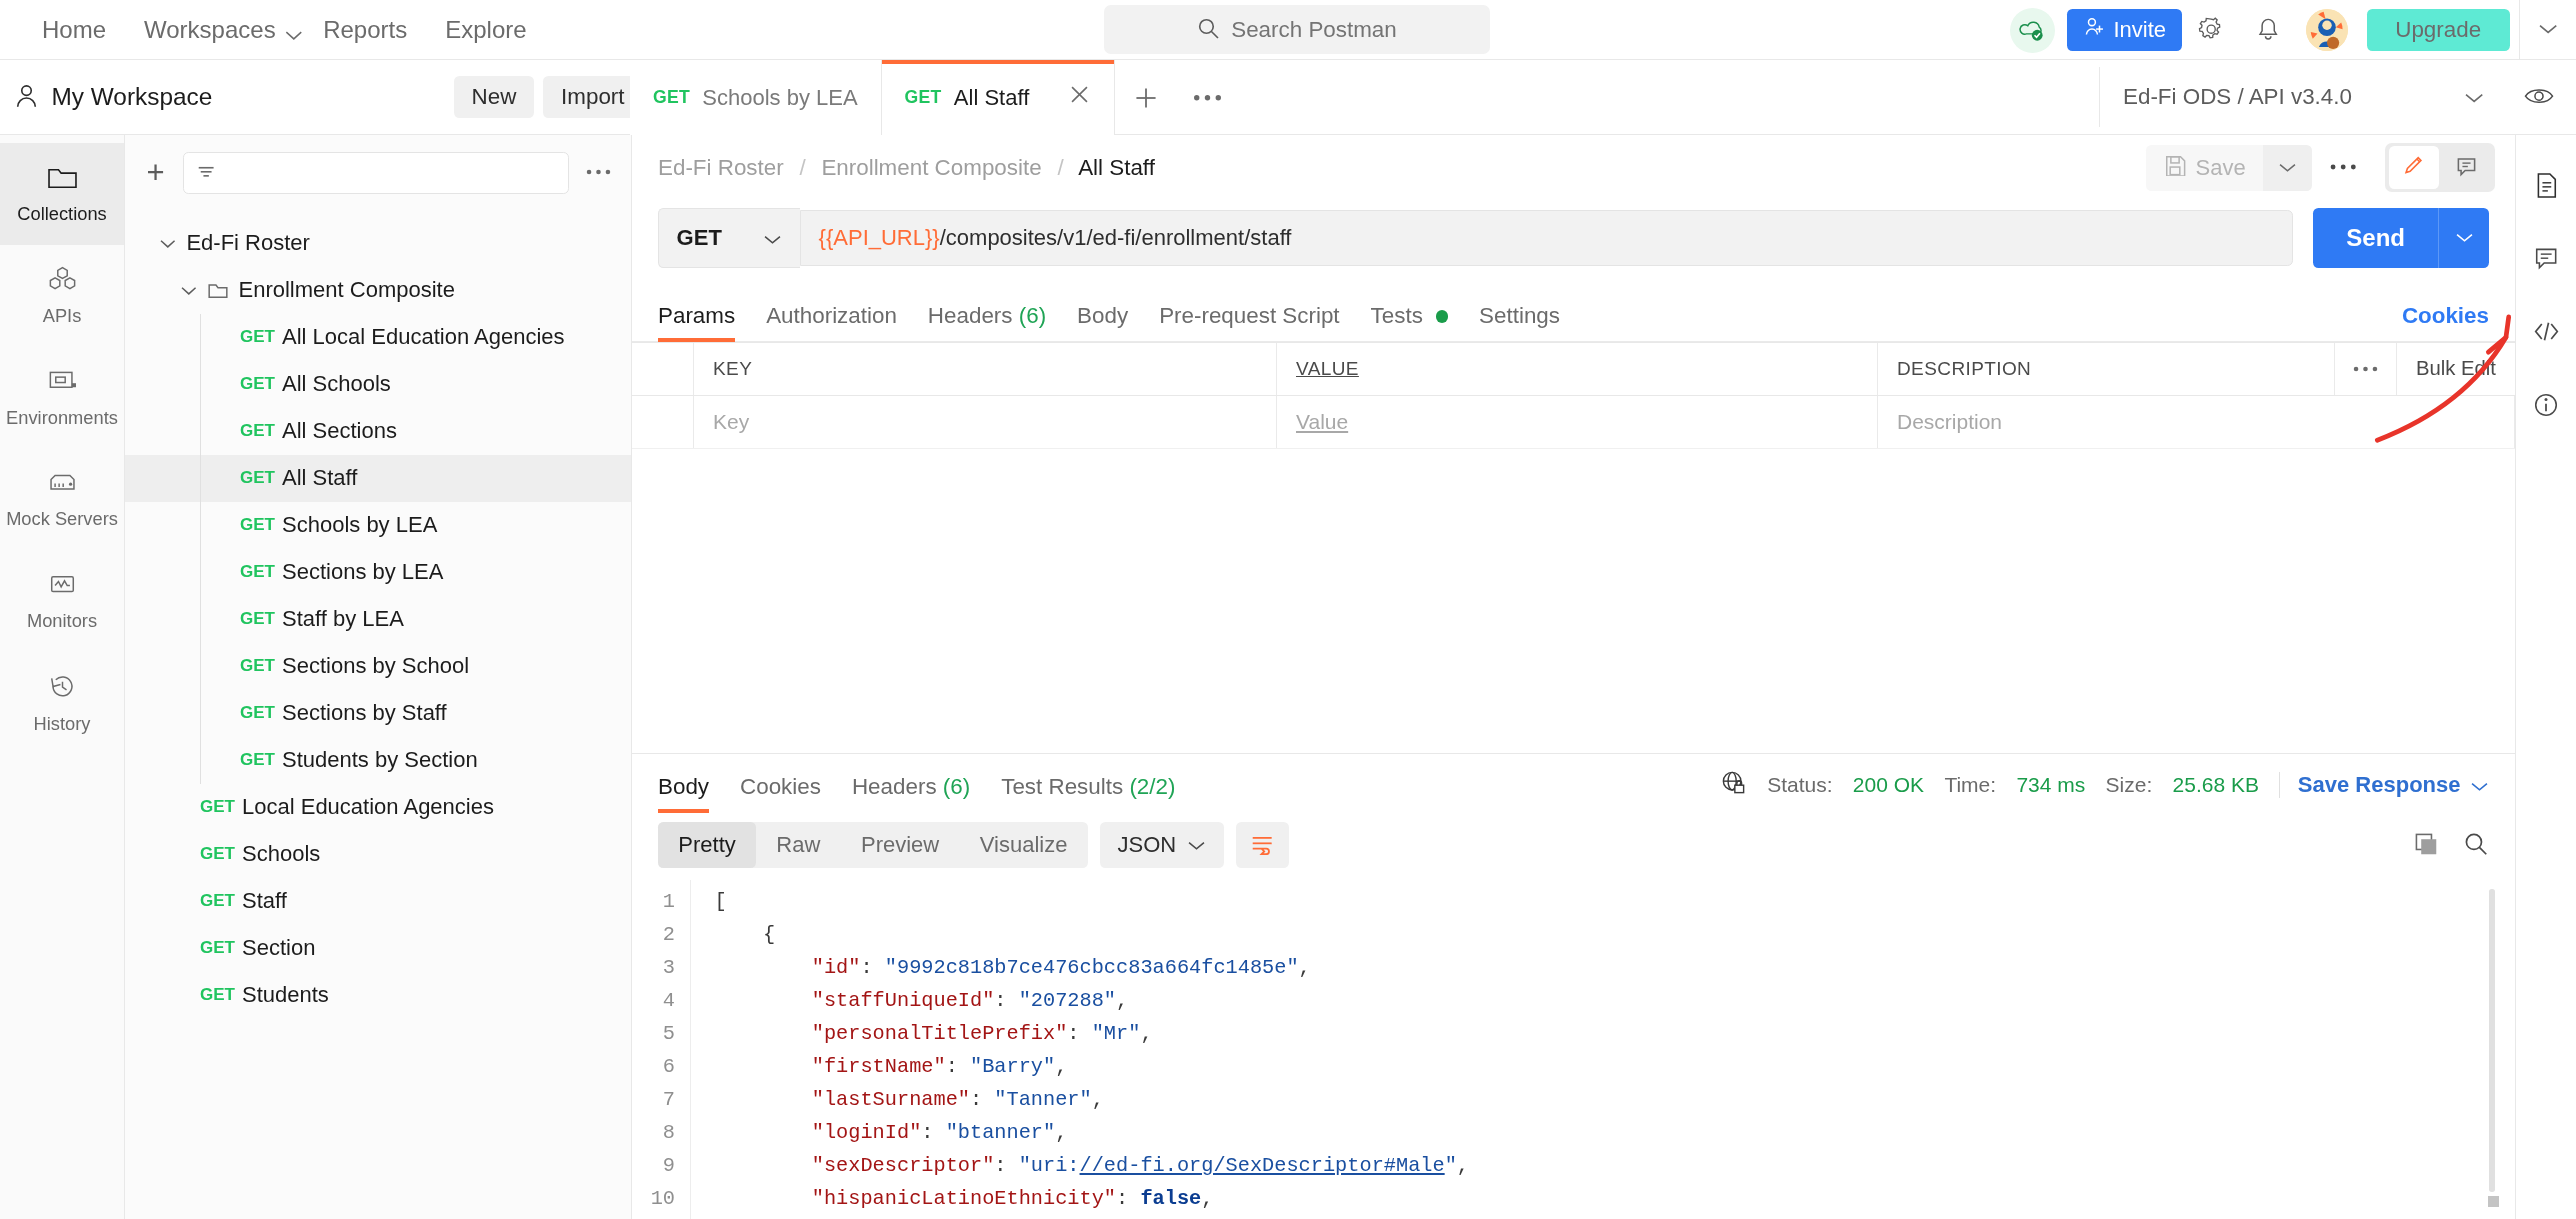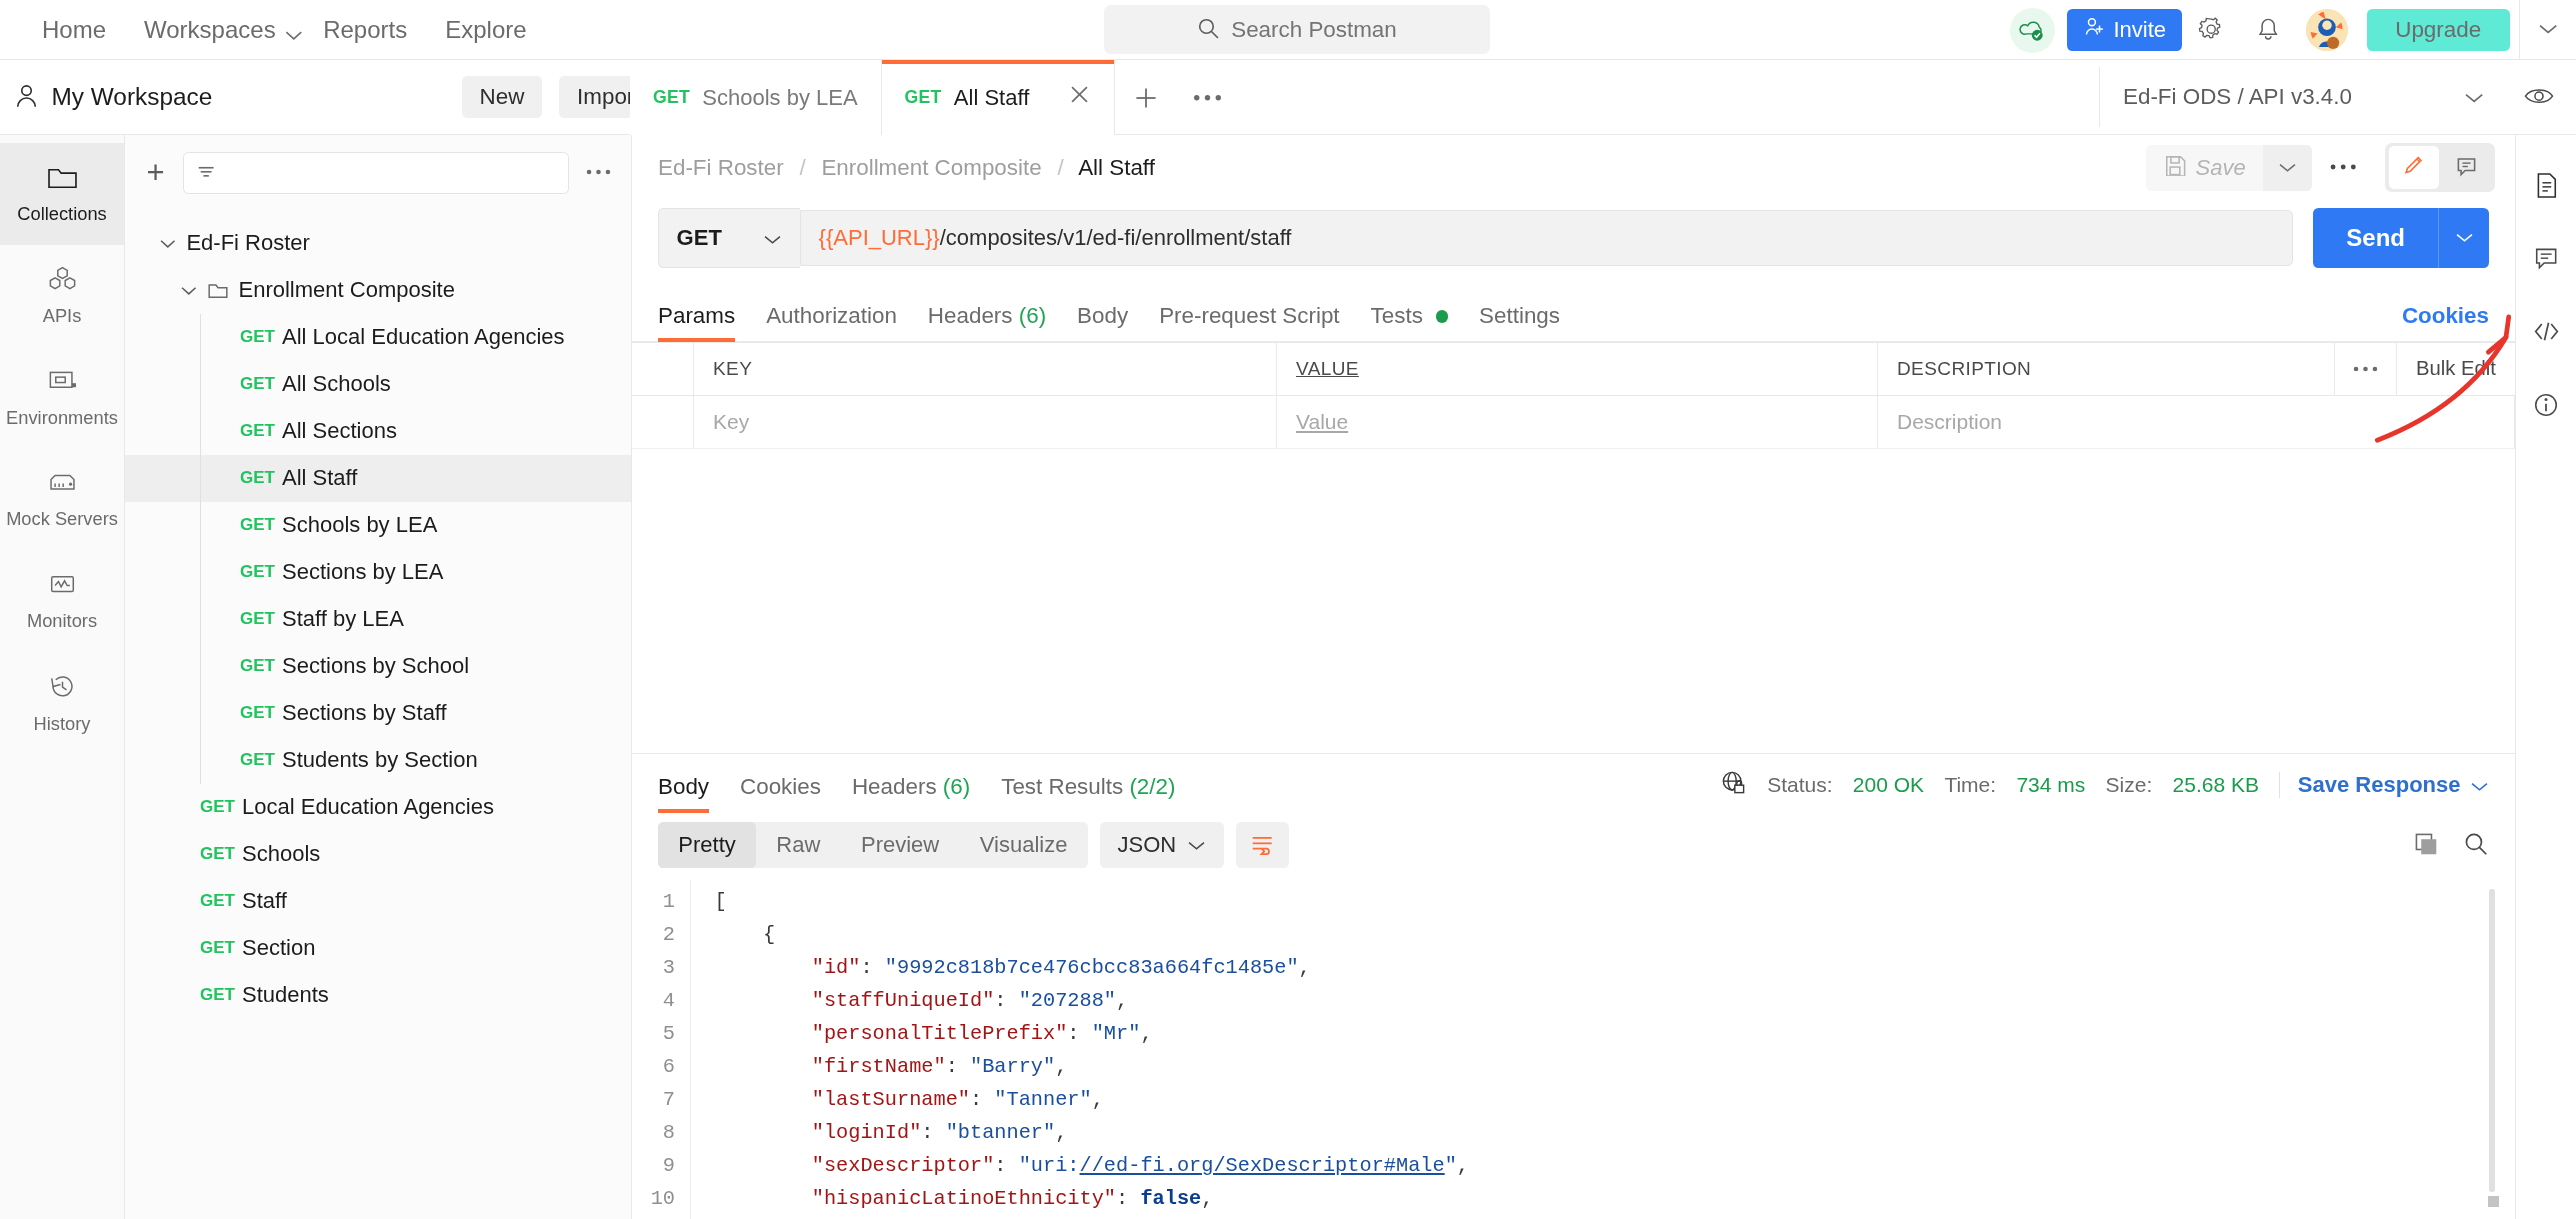--- a/index.html
+++ b/index.html
@@ -69,21 +69,21 @@
     height: 75px; min-height: 75px;
     display: flex; align-items: center;
     border-bottom: 1.4px solid #e8e8e8;
     position: relative; background: #fff;
   }
   .ws-left { display: flex; align-items: center; gap: 13.5px; padding-left: 15px; width: 630px;}
   .ws-title { font-size: 24.4px; color: #1c1c1c; }
   .ws-btn {
     background: #f0f0f0; border-radius: 5.4px; height: 42px;
     display: flex; align-items: center; padding: 0 17.6px;
-    font-size: 22.4px; color: #2e2e2e; cursor: pointer; margin-left: 8px;
+    font-size: 22.4px; color: #2e2e2e; cursor: pointer;
   }
   .ws-actions { position: absolute; left: 454px; display: flex; gap: 9.5px; }
   .env-sel {
     position: absolute; right: 71px; width: 406px; height: 60px;
     display: flex; align-items: center; justify-content: space-between;
     padding: 0 20.3px 0 23px; font-size: 22.4px; color: #5c5c5c; cursor: pointer;
     border-left: 1.4px solid #e8e8e8;
   }
   .eye-btn { position: absolute; right: 6.8px; width: 61px; height: 75px; display:flex; align-items:center; justify-content:center; cursor:pointer;}
 
@@ -152,21 +152,21 @@
     flex: 1; display: flex; flex-direction: column; min-width: 0;
     border-right: 1.4px solid #e8e8e8;
   }
   .bc-row { height: 65px; display: flex; align-items: center; padding: 0 20.3px 0 26px; position: relative; }
   .bc { font-size: 22.4px; color: #9e9e9e; }
   .bc .sep { margin: 0 9.5px; color: #c4c4c4; }
   .bc .cur { color: #1c1c1c; }
   .bc-right { margin-left: auto; display: flex; align-items: center; }
   .save-btn {
     background: #f7f7f7; color: #b4b4b4; height: 46px; display: flex; align-items: center;
-    gap: 9.5px; padding: 0 17.6px; font-size: 22px; border-radius: 5.4px 0 0 5.4px; cursor: pointer; font-style: italic;
+    gap: 9.5px; padding: 0 17.6px; font-size: 22px; border-radius: 5.4px 0 0 5.4px; cursor: pointer;
   }
   .save-caret {
     background: #efefef; height: 46px; width: 49px; display:flex; align-items:center;
     justify-content:center; color:#6b6b6b; border-radius: 0 5.4px 5.4px 0; cursor:pointer;
   }
   .hdr-dots { width: 62px; height: 46px; display:flex; align-items:center; justify-content:center; color:#6b6b6b; cursor:pointer;}
   .seg { display:flex; background:#ebebeb; border-radius: 6.8px; margin-left: 11px; padding: 3.4px; gap: 2.7px;}
   .seg-item { width: 50px; height: 43px; display:flex; align-items:center; justify-content:center; border-radius:5.4px; cursor:pointer;}
   .seg-item.on { background:#fff; }
 

